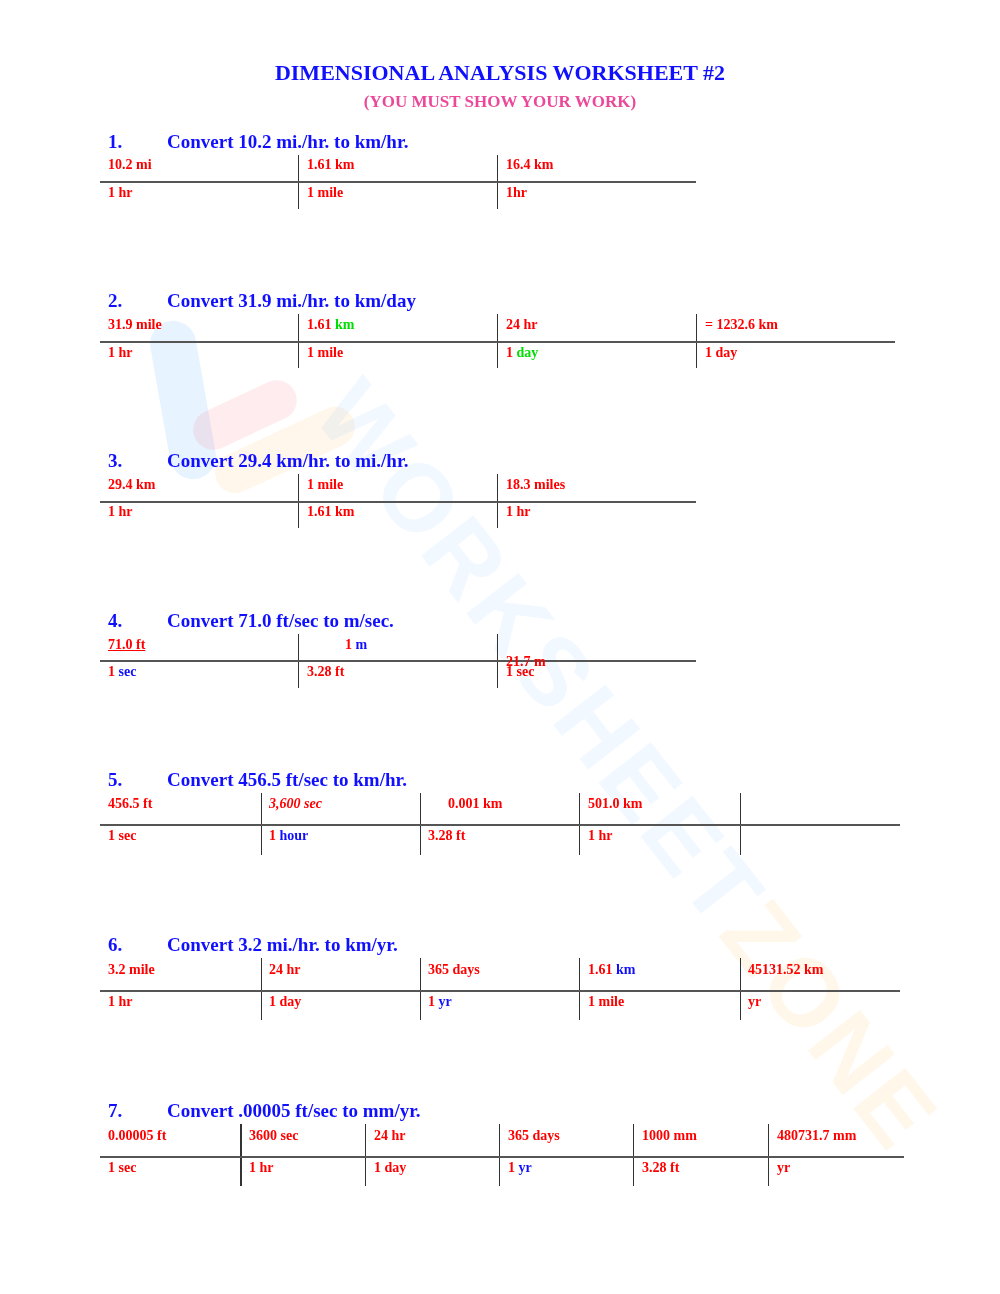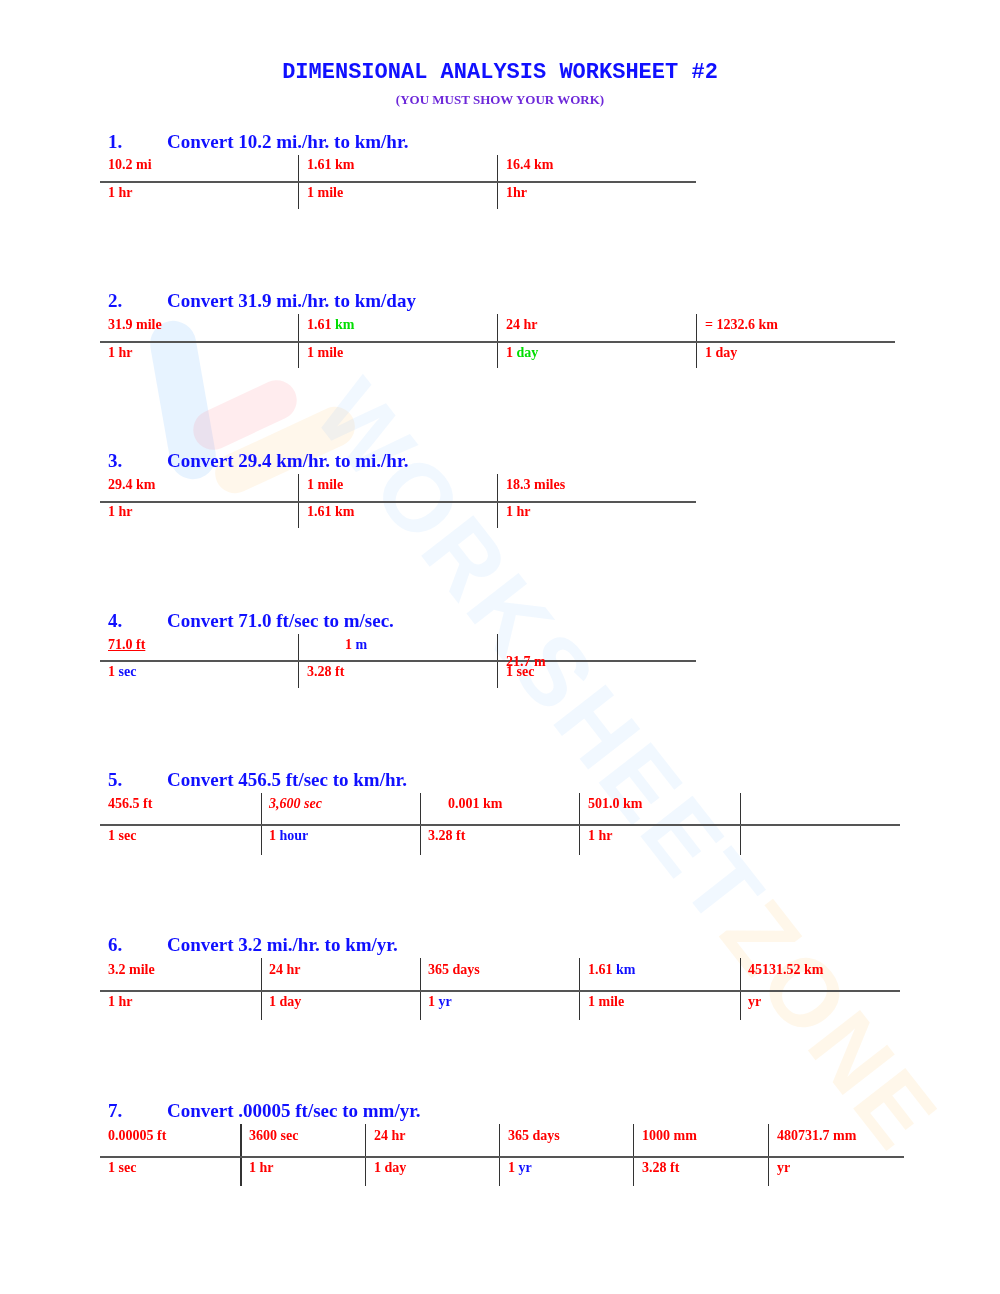--- a/index.html
+++ b/index.html
@@ -7,23 +7,23 @@
          font-family: "Liberation Serif", "DejaVu Serif", serif; }
   .watermark { position: absolute; left: 150px; top: 300px; width: 760px; height: 700px;
                pointer-events: none; z-index: 0; }
   .wm-text { position: absolute; left: 300px; top: 560px; transform: rotate(52deg);
              transform-origin: left top; font-family: "Liberation Sans", sans-serif;
              font-weight: bold; font-size: 96px; letter-spacing: 4px; white-space: nowrap;
              color: rgba(120,190,255,0.10); }
   .wm-text .zone { color: rgba(255,190,80,0.12); }
   .wm-bar { position: absolute; border-radius: 30px; }
   .title { position: absolute; left: 0; width: 1000px; text-align: center; top: 60px;
-           font-size: 22px; font-weight: bold; color: #1010ff; z-index: 1; font-family: Liberation Mono, monospace; }
+           font-size: 22px; font-weight: bold; color: #1010ff; z-index: 1; }
   .subtitle { position: absolute; left: 0; width: 1000px; text-align: center; top: 92px;
-              font-size: 13px; font-weight: bold; color: #6d28d9; z-index: 1; }
+              font-size: 17px; font-weight: bold; color: #ec4899; z-index: 1; }
   .problem { position: absolute; left: 0; width: 1000px; z-index: 1; }
   .heading { position: absolute; left: 108px; top: 0; font-size: 19px; font-weight: bold;
              color: #1010ff; white-space: nowrap; }
   .heading .num { display: inline-block; width: 59px; }
   .hline { position: absolute; height: 2px; background: #555; }
   .vline { position: absolute; width: 1px; background: #333; }
   .cell { position: absolute; font-size: 14px; font-weight: bold; color: #ff0000; white-space: nowrap; }
   .blue { color: #1010ff; }
   .green { color: #00dd00; }
 </style>

